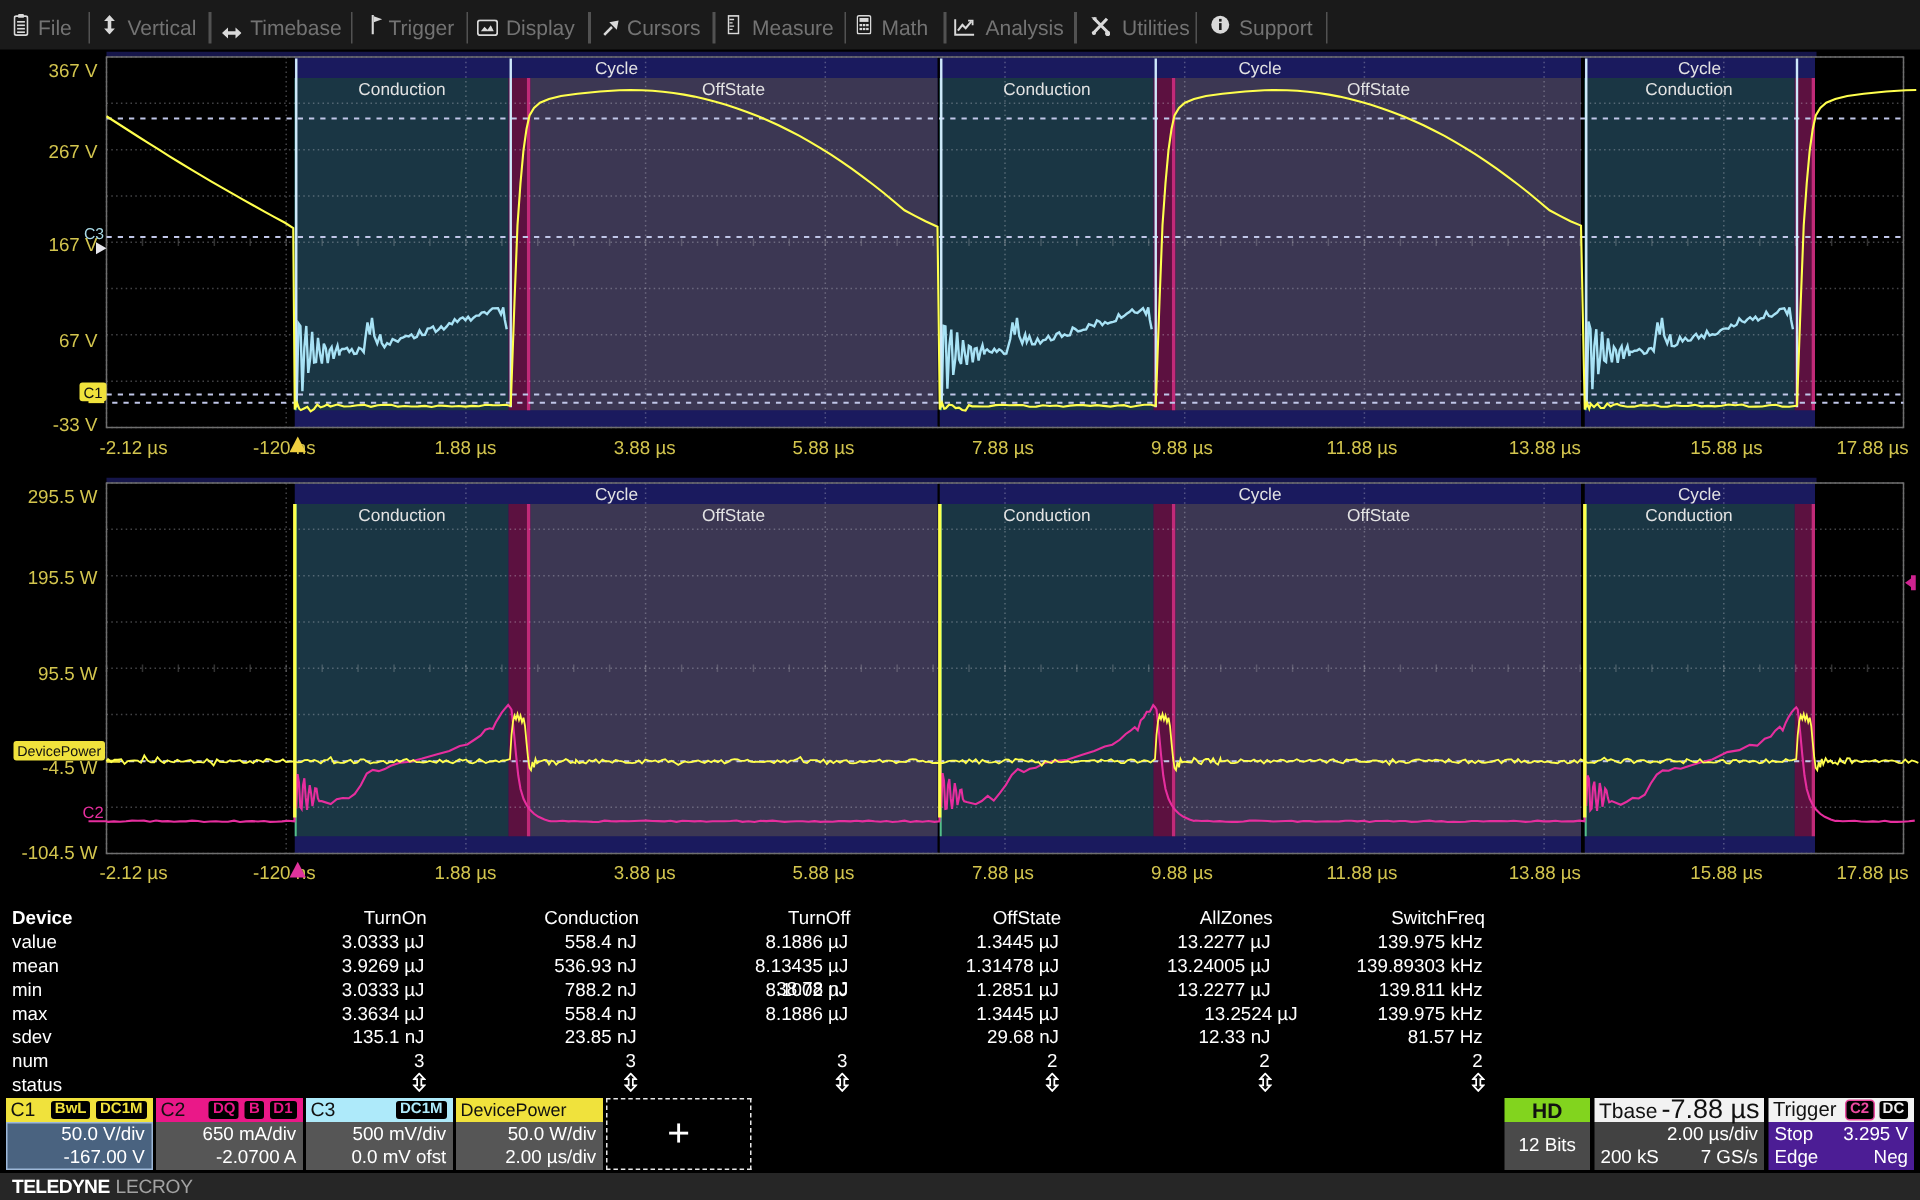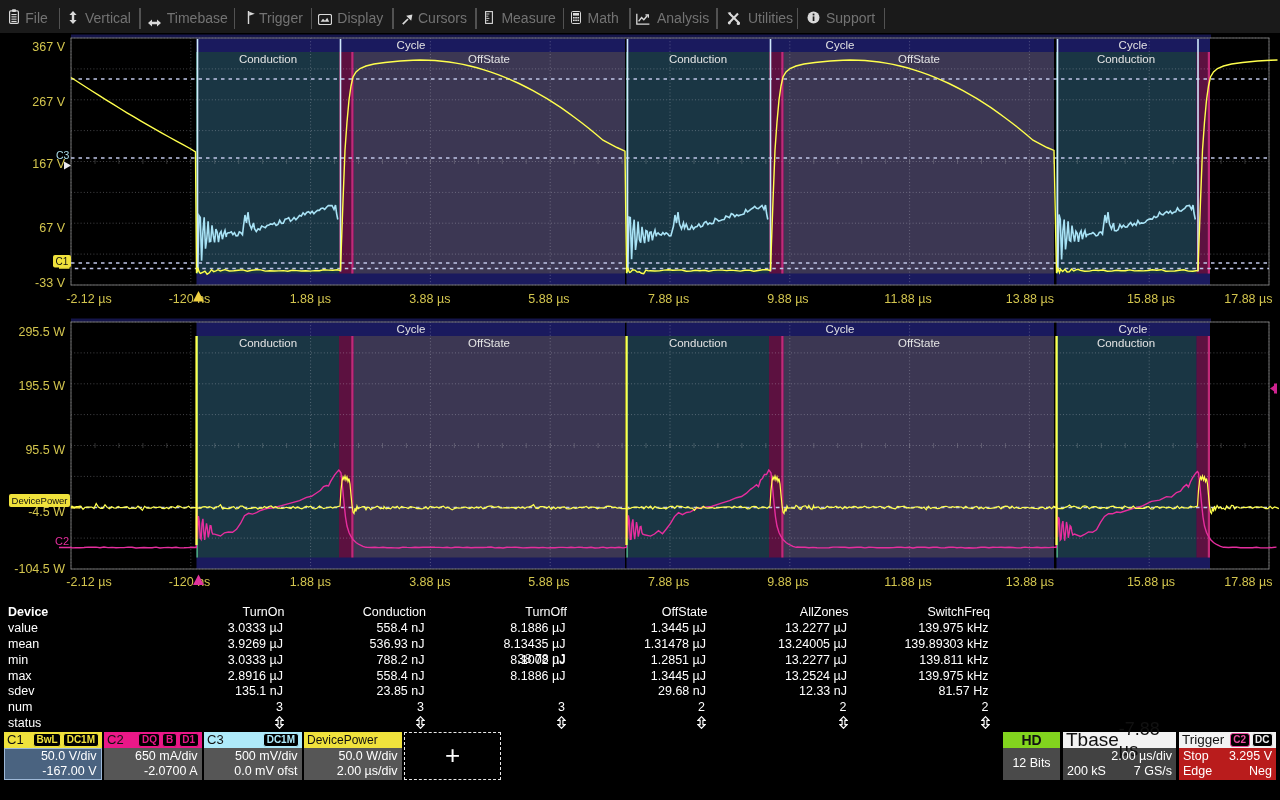--- a/index.html
+++ b/index.html
@@ -396,25 +396,25 @@
 <div class="tc" style="top:637px;left:697px">13.24005 µJ</div>
 <div class="tc" style="top:637px;left:838.5px">139.89303 kHz</div>
 <div class="tr" style="top:653px;left:8px">min</div>
 <div class="tc" style="top:653px;left:133px">3.0333 µJ</div>
 <div class="tc" style="top:653px;left:274.5px">788.2 nJ</div>
 <div class="tc" style="top:653px;left:415.5px">8.1002 µJ</div>
 <div class="tc" style="top:653px;left:556px">1.2851 µJ</div>
 <div class="tc" style="top:653px;left:697px">13.2277 µJ</div>
 <div class="tc" style="top:653px;left:838.5px">139.811 kHz</div>
 <div class="tr" style="top:668.5px;left:8px">max</div>
-<div class="tc" style="top:668.5px;left:133px">2.8916 µJ</div>
+<div class="tc" style="top:668.5px;left:133px">3.3634 µJ</div>
 <div class="tc" style="top:668.5px;left:274.5px">558.4 nJ</div>
 <div class="tc" style="top:668.5px;left:415.5px">8.1886 µJ</div>
 <div class="tc" style="top:668.5px;left:556px">1.3445 µJ</div>
-<div class="tc" style="top:668.5px;left:697px">13.2524 µJ</div>
+<div class="tc" style="top:668.5px;left:715px">13.2524 µJ</div>
 <div class="tc" style="top:668.5px;left:838.5px">139.975 kHz</div>
 <div class="tr" style="top:684px;left:8px">sdev</div>
 <div class="tc" style="top:684px;left:133px">135.1 nJ</div>
 <div class="tc" style="top:684px;left:274.5px">23.85 nJ</div>
 <div class="tc" style="top:652px;left:415.5px">38.78 nJ</div>
 <div class="tc" style="top:684px;left:556px">29.68 nJ</div>
 <div class="tc" style="top:684px;left:697px">12.33 nJ</div>
 <div class="tc" style="top:684px;left:838.5px">81.57 Hz</div>
 <div class="tr" style="top:700px;left:8px">num</div>
 <div class="tc" style="top:700px;left:204.5px;width:150px;text-align:center">3</div>
@@ -495,43 +495,44 @@
 <div class="cb" style="left:1003px;width:57px">
 <div class="cbh" style="background:#82d41e;justify-content:center">
         <span style="font-size:14px;font-weight:bold;color:#111">HD</span>
       </div>
 <div class="cbb" style="background:#4a4a4a;justify-content:center">
         <div style="text-align:center">12 Bits</div>
       </div>
     </div>
 <div class="cb" style="left:1063px;width:113px">
 <div class="cbh" style="background:#f2f2f2;color:#111">
-        <span style="font-size:19px">Tbase</span>
+        <span style="font-size:14px">Tbase</span>
         <span style="font-size:18px">-7.88 µs</span>
       </div>
 <div class="cbb" style="background:#424242">
         <div style="text-align:right">2.00 µs/div</div>
         <div class="sp2">
           <span>200 kS</span>
           <span>7 GS/s</span>
         </div>
       </div>
     </div>
 <div class="cb" style="left:1179px;width:97px">
 <div class="cbh" style="background:#f2f2f2;color:#111">
         <span style="font-size:13.5px">Trigger</span>
         <span class="bdgs">
           <span class="bdg" style="color:#ea4aa0">C2</span>
           <span class="bdg" style="color:#eee">DC</span>
         </span>
       </div>
-<div class="cbb" style="background:#b91c1c">
+<div class="cbb" style="background:#4c1d95">
         <div class="sp2">
           <span>Stop</span>
           <span>3.295 V</span>
         </div>
         <div class="sp2">
           <span>Edge</span>
           <span>Neg</span>
         </div>
       </div>
     </div>
+<div id="logo"><b>TELEDYNE</b><span>LECROY</span></div>
 </div>
 
 </body></html>

